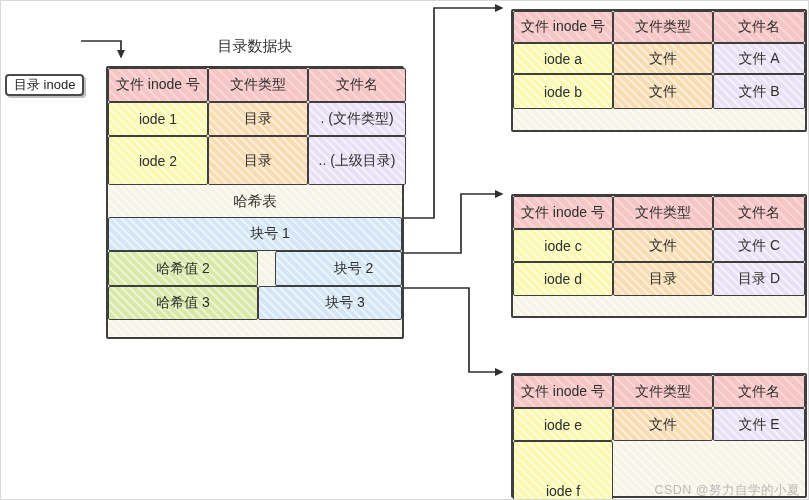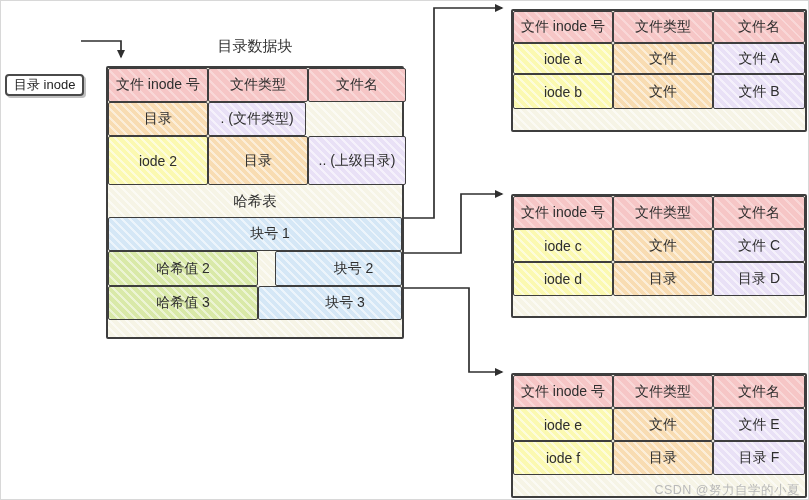--- a/index.html
+++ b/index.html
@@ -62,20 +62,21 @@
 
   <div class="table-title">目录数据块</div>
 
   <div class="tbl" style="left:105px; top:65px; width:298px; height:273px;">
     <div class="trow" style="height:34px;">
       <div class="cell hatch-pink w100">文件 inode 号</div>
       <div class="cell hatch-pink w100">文件类型</div>
       <div class="cell hatch-pink w98">文件名</div>
     </div>
     <div class="trow" style="height:34px;">
+      <div class="cell hatch-yellow w100">iode 1</div>
       <div class="cell hatch-orange w100">目录</div>
       <div class="cell hatch-purple w98">. (文件类型)</div>
     </div>
     <div class="trow" style="height:49px;">
       <div class="cell hatch-yellow w100">iode 2</div>
       <div class="cell hatch-orange w100">目录</div>
       <div class="cell hatch-purple w98">.. (上级目录)</div>
     </div>
     <div class="trow section-title" style="height:32px;">哈希表</div>
     <div class="trow" style="height:34px;">
@@ -134,21 +135,21 @@
     <div class="trow" style="height:33px;">
       <div class="cell hatch-pink w100">文件 inode 号</div>
       <div class="cell hatch-pink w100">文件类型</div>
       <div class="cell hatch-pink w96">文件名</div>
     </div>
     <div class="trow" style="height:33px;">
       <div class="cell hatch-yellow w100">iode e</div>
       <div class="cell hatch-orange w100">文件</div>
       <div class="cell hatch-purple w96">文件 E</div>
     </div>
-    <div class="trow" style="height:34px;">
+    <div class="trow" style="height:34px;flex-direction:column;">
       <div class="cell hatch-yellow w100">iode f</div>
       <div class="cell hatch-orange w100">目录</div>
       <div class="cell hatch-purple w96">目录 F</div>
     </div>
     <div class="trow row-plain" style="height:21px;"></div>
   </div>
 
   <svg class="arrows" width="809" height="500" viewBox="0 0 809 500">
     <defs>
       <marker id="ah" markerWidth="9" markerHeight="9" refX="7" refY="4.5" orient="auto" markerUnits="userSpaceOnUse">

